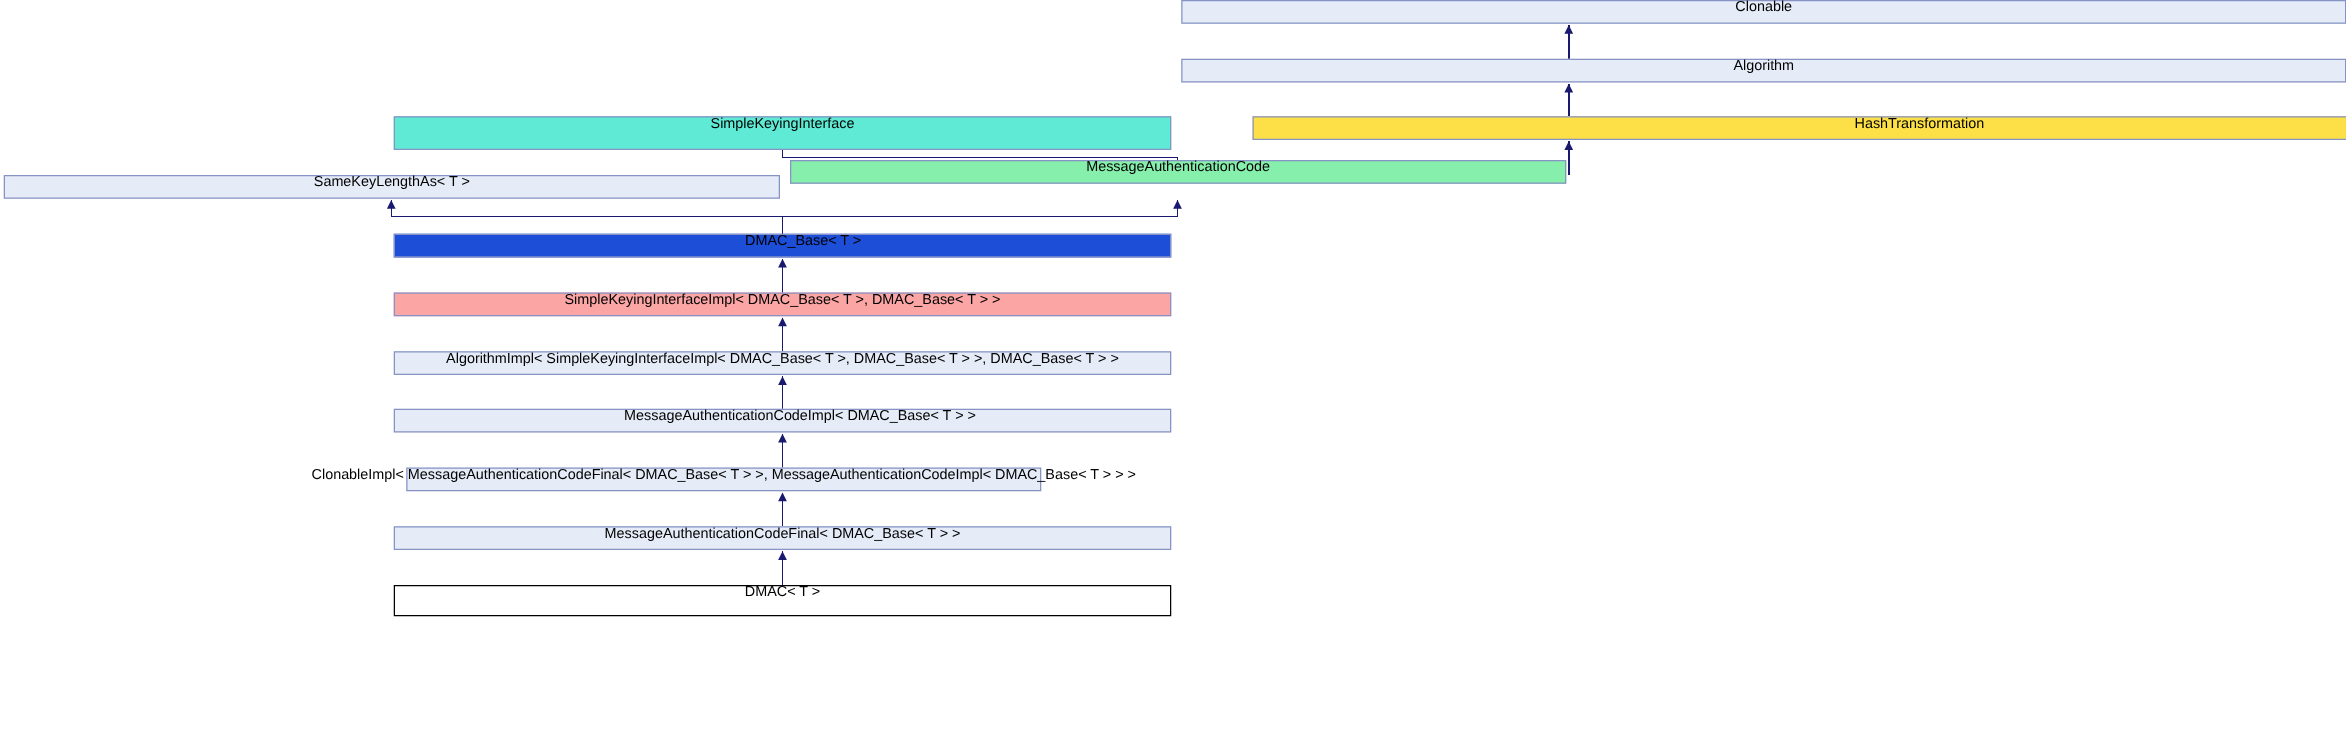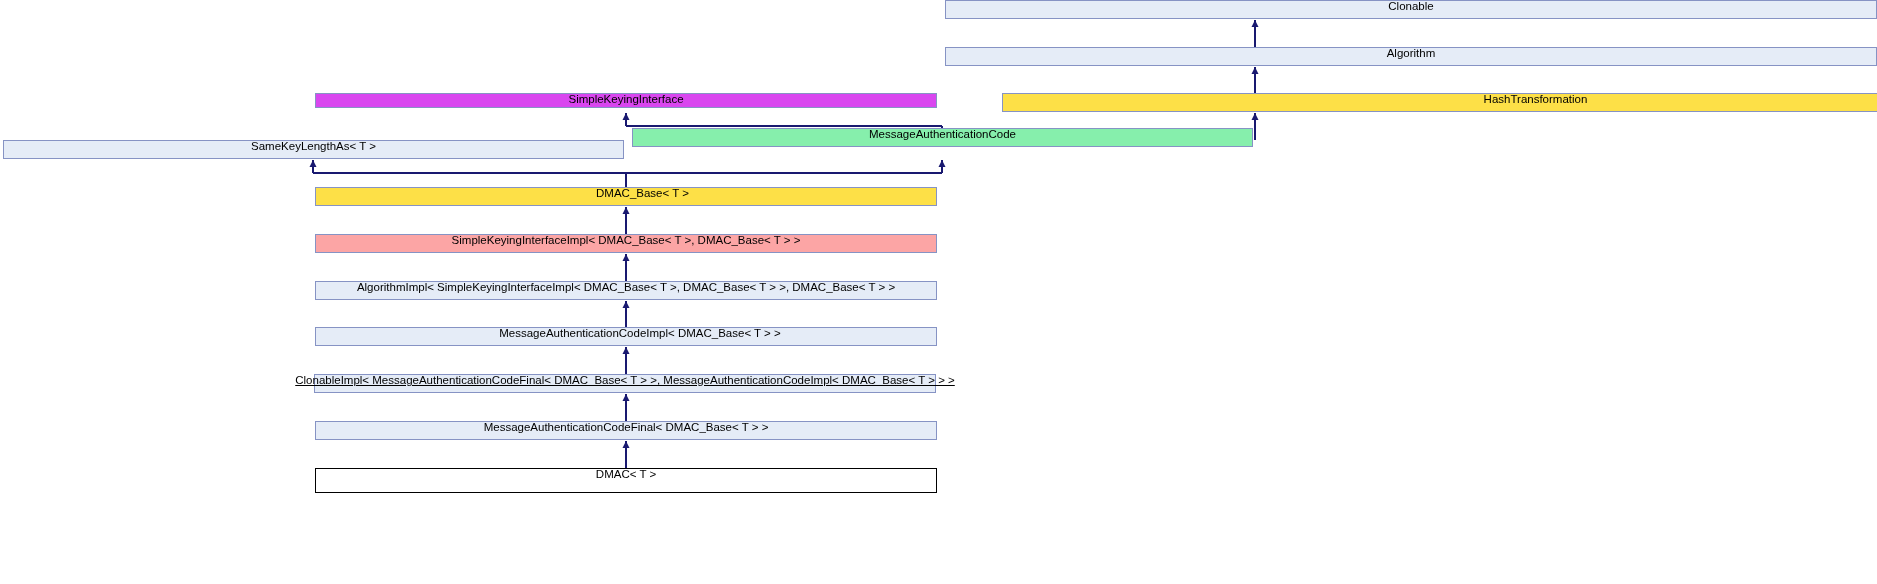--- a/index.html
+++ b/index.html
@@ -108,45 +108,45 @@
         <polygon points="626,441 622.5,448 629.5,448" fill="#191970"></polygon>
       </g>
     </svg>
   <div id="node-layer">
       <div class="node" style="left: 945px; top: 0px; width: 932px; height: 19px; background: rgb(229, 236, 247); border-color: rgb(134, 147, 196); color: rgb(0, 0, 0);">
         <span class="label">Clonable</span>
       </div>
       <div class="node" style="left: 945px; top: 47px; width: 932px; height: 19px; background: rgb(229, 236, 247); border-color: rgb(134, 147, 196); color: rgb(0, 0, 0);">
         <span class="label">Algorithm</span>
       </div>
-      <div class="node" style="left: 315px; top: 93px; width: 622px; height: 15px; background: #d946ef; border-color: rgb(134, 147, 196); color: rgb(0, 0, 0);">
+      <div class="node" style="left: 315px; top: 93px; width: 622px; height: 27px; background: #5eead4; border-color: rgb(134, 147, 196); color: rgb(0, 0, 0);">
         <span class="label">SimpleKeyingInterface</span>
       </div>
       <div class="node" style="left: 1002px; top: 93px; width: 1067px; height: 19px; background: #fde047; border-color: rgb(134, 147, 196); color: rgb(0, 0, 0);">
         <span class="label">HashTransformation</span>
       </div>
       <div class="node" style="left: 3px; top: 140px; width: 621px; height: 19px; background: rgb(229, 236, 247); border-color: rgb(134, 147, 196); color: rgb(0, 0, 0);">
         <span class="label">SameKeyLengthAs&lt; T &gt;</span>
       </div>
       <div class="node" style="left: 632px; top: 128px; width: 621px; height: 19px; background: #86efac; border-color: rgb(134, 147, 196); color: rgb(0, 0, 0);">
         <span class="label">MessageAuthenticationCode</span>
       </div>
-      <div class="node" style="left: 315px; top: 187px; width: 622px; height: 19px; background: #fde047; border-color: rgb(134, 147, 196); color: rgb(0, 0, 0); padding-left: 33px;">
+      <div class="node" style="left: 315px; top: 187px; width: 622px; height: 19px; background: #1d4ed8; border-color: rgb(134, 147, 196); color: rgb(0, 0, 0); padding-left: 33px;">
         <span class="label">DMAC_Base&lt; T &gt;</span>
       </div>
       <div class="node" style="left: 315px; top: 234px; width: 622px; height: 19px; background: #fca5a5; border-color: rgb(134, 147, 196); color: rgb(0, 0, 0);">
         <span class="label">SimpleKeyingInterfaceImpl&lt; DMAC_Base&lt; T &gt;, DMAC_Base&lt; T &gt; &gt;</span>
       </div>
       <div class="node" style="left: 315px; top: 281px; width: 622px; height: 19px; background: rgb(229, 236, 247); border-color: rgb(134, 147, 196); color: rgb(0, 0, 0);">
         <span class="label">AlgorithmImpl&lt; SimpleKeyingInterfaceImpl&lt; DMAC_Base&lt; T &gt;, DMAC_Base&lt; T &gt; &gt;, DMAC_Base&lt; T &gt; &gt;</span>
       </div>
       <div class="node" style="left: 315px; top: 327px; width: 622px; height: 19px; background: rgb(229, 236, 247); border-color: rgb(134, 147, 196); color: rgb(0, 0, 0); padding-left: 28px;">
         <span class="label">MessageAuthenticationCodeImpl&lt; DMAC_Base&lt; T &gt; &gt;</span>
       </div>
-      <div class="node" style="left: 314px; top: 374px; width: 622px; height: 19px; background: rgb(229, 236, 247); border-color: rgb(134, 147, 196); color: rgb(0, 0, 0); text-decoration: underline;">
+      <div class="node" style="left: 325px; top: 374px; width: 508px; height: 19px; background: rgb(229, 236, 247); border-color: rgb(134, 147, 196); color: rgb(0, 0, 0);">
         <span class="label">ClonableImpl&lt; MessageAuthenticationCodeFinal&lt; DMAC_Base&lt; T &gt; &gt;, MessageAuthenticationCodeImpl&lt; DMAC_Base&lt; T &gt; &gt; &gt;</span>
       </div>
       <div class="node" style="left: 315px; top: 421px; width: 622px; height: 19px; background: rgb(229, 236, 247); border-color: rgb(134, 147, 196); color: rgb(0, 0, 0);">
         <span class="label">MessageAuthenticationCodeFinal&lt; DMAC_Base&lt; T &gt; &gt;</span>
       </div>
       <div class="node focus" style="left: 315px; top: 468px; width: 622px; height: 25px; background: rgb(255, 255, 255); border-color: rgb(0, 0, 0); color: rgb(0, 0, 0);">
         <span class="label">DMAC&lt; T &gt;</span>
       </div>
     </div>
 </div>

